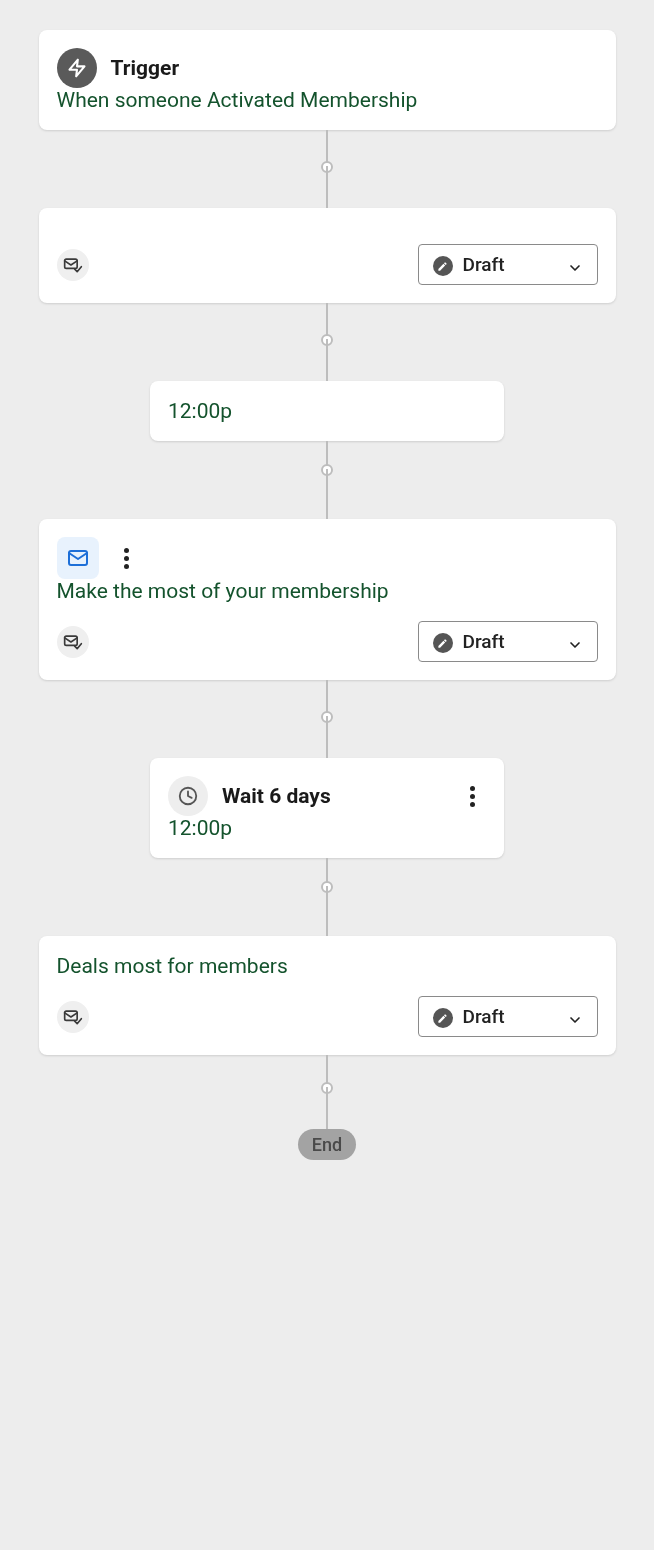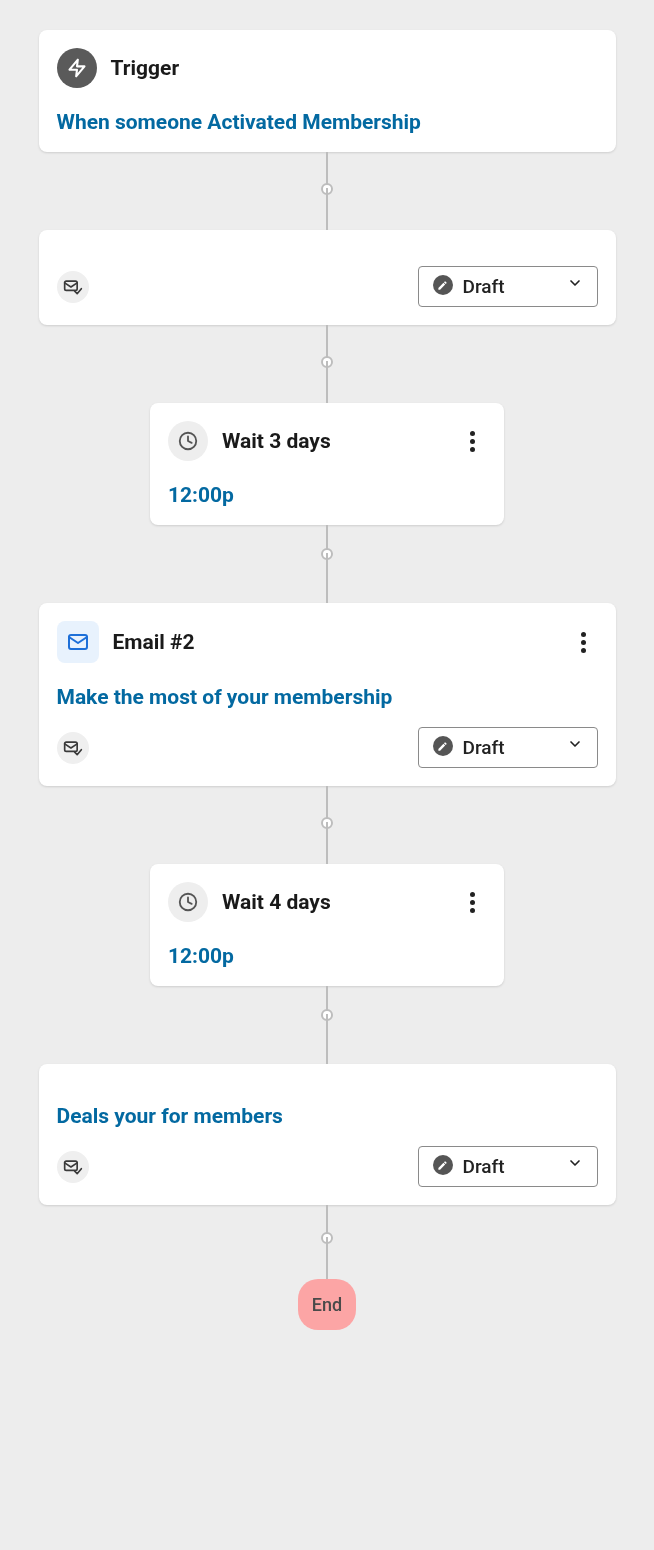--- a/index.html
+++ b/index.html
@@ -27,24 +27,23 @@
     align-items: center;
     gap: 14px;
   }
   .card-title {
     font-size: 21px;
     font-weight: 700;
     color: #1a1a1a;
     flex: 1;
   }
   .card-body {
-    margin-top: 22px;
     font-size: 21px;
-    font-weight: 700;
-    color: #0369a1;
+    font-weight: 400;
+    color: #14532d;
   }
   .card-foot {
     margin-top: 18px;
     display: flex;
     align-items: center;
     justify-content: space-between;
   }
   .icon-circle {
     width: 40px; height: 40px;
     border-radius: 50%;
@@ -75,21 +74,21 @@
   .kebab span {
     width: 5px; height: 5px; border-radius: 50%;
     background: #222;
   }
   .status-btn {
     border: 1px solid #8a8a8a;
     border-radius: 4px;
     background: #fff;
     padding: 8px 14px;
     display: flex;
-    align-items: flex-start;
+    align-items: flex-end;
     gap: 10px;
     cursor: pointer;
     min-width: 180px;
   }
   .status-dot {
     width: 20px; height: 20px; border-radius: 50%;
     background: #555;
     display: flex; align-items: center; justify-content: center;
     flex-shrink: 0;
   }
@@ -109,25 +108,25 @@
   }
   .connector .dot {
     position: absolute;
     left: 50%; transform: translateX(-50%);
     width: 12px; height: 12px;
     border-radius: 50%;
     background: #fff;
     border: 2px solid #bdbdbd;
   }
   .pill {
-    background: #fca5a5;
+    background: #a3a3a3;
     color: #4a4a4a;
     font-size: 18px;
     font-weight: 500;
-    padding: 15px 14px;
+    padding: 5px 14px;
     border-radius: 20px;
   }
   svg { display: block; }
 </style>
 </head>
 <body>
 
 <div class="card wide">
   <div class="card-head">
     <div class="icon-circle trigger-circle">
@@ -167,51 +166,36 @@
     </div>
   </div>
 </div>
 
 <div class="connector" style="height:36px">
   <div class="dot" style="bottom:-7px"></div>
 </div>
 <div class="connector" style="height:42px"></div>
 
 <div class="card narrow">
-  <div class="card-head">
-    <div class="icon-circle clock-circle">
-      <svg width="22" height="22" viewBox="0 0 24 24" fill="none" stroke="#555" stroke-width="2" stroke-linecap="round" stroke-linejoin="round">
-          <circle cx="12" cy="12" r="9"></circle>
-          <polyline points="12 7 12 12 16 14"></polyline>
-        </svg>
-    </div>
-    <div class="card-title">Wait 3 days</div>
-    <div class="kebab">
-        <span></span>
-        <span></span>
-        <span></span>
-      </div>
-  </div>
   <div class="card-body">12:00p</div>
 </div>
 
 <div class="connector" style="height:28px">
   <div class="dot" style="bottom:-7px"></div>
 </div>
 <div class="connector" style="height:50px"></div>
 
 <div class="card wide">
   <div class="card-head">
     <div class="mail-square">
       <svg width="24" height="24" viewBox="0 0 24 24" fill="none" stroke="#1d6fd8" stroke-width="2" stroke-linecap="round" stroke-linejoin="round">
           <rect x="3" y="5" width="18" height="14" rx="2"></rect>
           <polyline points="3 7 12 13 21 7"></polyline>
         </svg>
     </div>
-    <div class="card-title">Email #2</div>
     <div class="kebab">
         <span></span>
         <span></span>
         <span></span>
       </div>
   </div>
   <div class="card-body">Make the most of your membership</div>
   <div class="card-foot">
     <div class="small-circle">
       <svg width="20" height="20" viewBox="0 0 24 24" fill="none" stroke="#3a3a3a" stroke-width="2" stroke-linecap="round" stroke-linejoin="round">
@@ -240,37 +224,37 @@
 <div class="connector" style="height:42px"></div>
 
 <div class="card narrow">
   <div class="card-head">
     <div class="icon-circle clock-circle">
       <svg width="22" height="22" viewBox="0 0 24 24" fill="none" stroke="#555" stroke-width="2" stroke-linecap="round" stroke-linejoin="round">
           <circle cx="12" cy="12" r="9"></circle>
           <polyline points="12 7 12 12 16 14"></polyline>
         </svg>
     </div>
-    <div class="card-title">Wait 4 days</div>
+    <div class="card-title">Wait 6 days</div>
     <div class="kebab">
         <span></span>
         <span></span>
         <span></span>
       </div>
   </div>
   <div class="card-body">12:00p</div>
 </div>
 
 <div class="connector" style="height:28px">
   <div class="dot" style="bottom:-7px"></div>
 </div>
 <div class="connector" style="height:50px"></div>
 
 <div class="card wide">
-  <div class="card-body">Deals your for members</div>
+  <div class="card-body">Deals most for members</div>
   <div class="card-foot">
     <div class="small-circle">
       <svg width="20" height="20" viewBox="0 0 24 24" fill="none" stroke="#3a3a3a" stroke-width="2" stroke-linecap="round" stroke-linejoin="round">
           <rect x="2" y="5" width="15" height="11" rx="2"></rect>
           <polyline points="2 7 9.5 12 17 7"></polyline>
           <polyline points="14 17 17 20 22 14"></polyline>
         </svg>
     </div>
     <div class="status-btn">
       <div class="status-dot">

